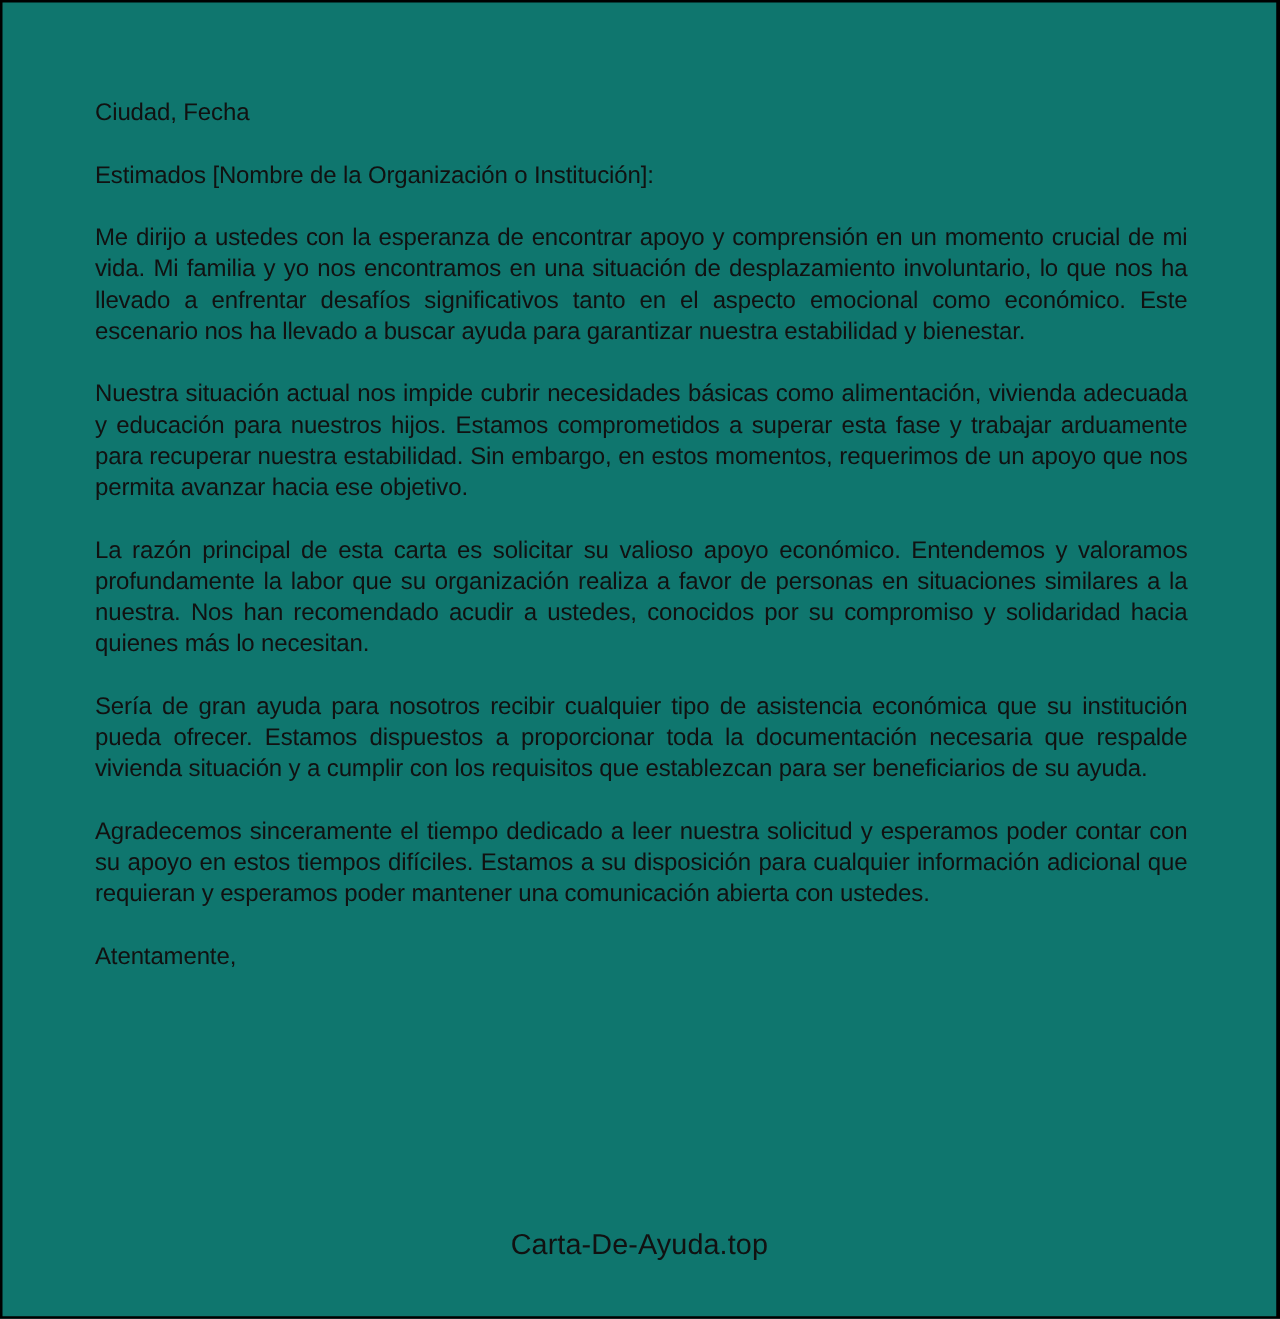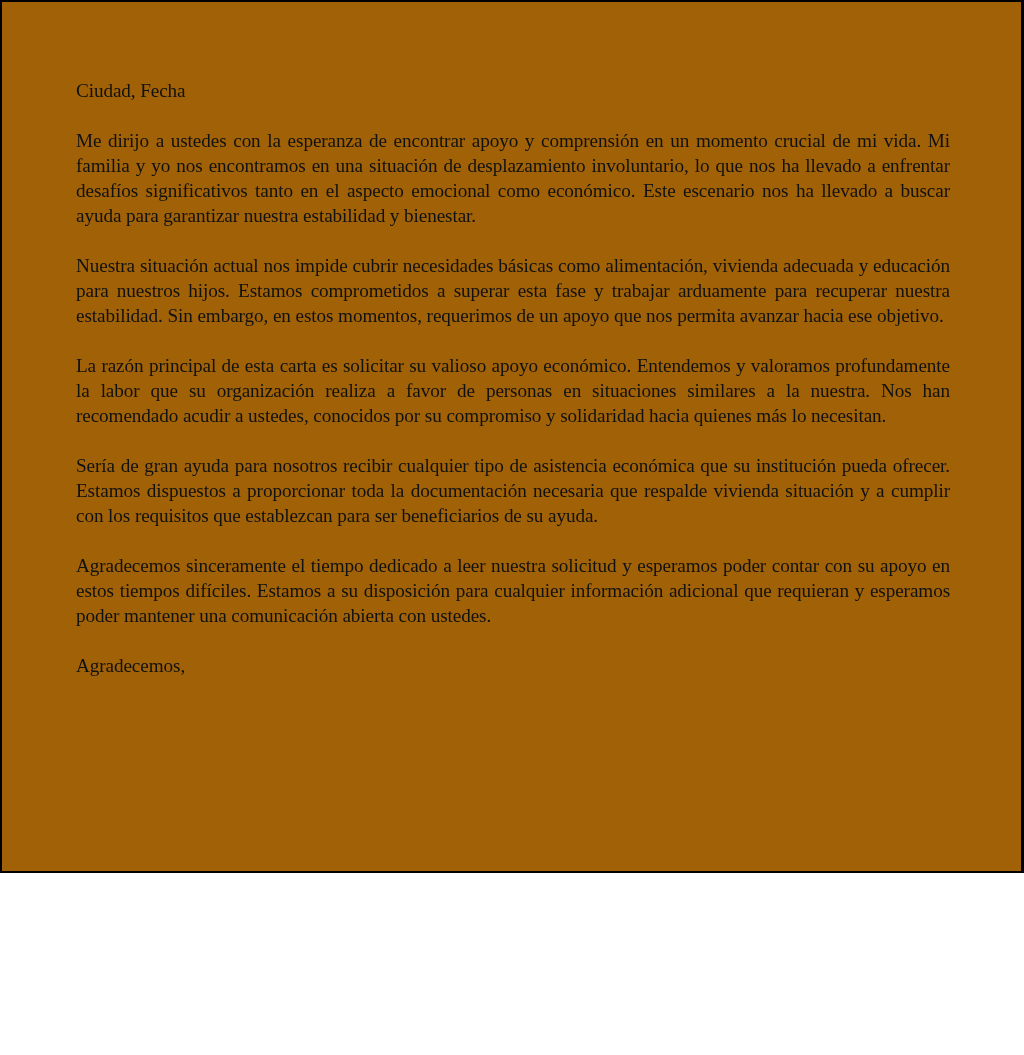--- a/index.html
+++ b/index.html
@@ -9,26 +9,26 @@
     }
     body {
       width: 1024px;
       height: 1055px;
       overflow: hidden;
     }
     .page {
       position: relative;
       box-sizing: border-box;
       width: 1024px;
-      height: 873px;
+      height: 1055px;
       border: 2px solid #000000;
       border-right-width: 3px;
-      background: #a16207;
+      background: #0f766e;
       color: #111111;
-      font-family: Liberation Serif, serif;
+      font-family: Liberation Sans, sans-serif;
       font-size: 19.2px;
       line-height: 25px;
     }
     .letter {
       position: absolute;
       left: 74px;
       top: 76px;
       width: 874px;
     }
     .letter p {
@@ -51,20 +51,22 @@
       color: #111111;
       letter-spacing: 0.1px;
     }
   </style>
 </head>
 <body>
 
 <div class="page">
   <div class="letter">
     <p class="short">Ciudad, Fecha</p>
+    <p class="short">Estimados [Nombre de la Organización o Institución]:</p>
     <p>Me dirijo a ustedes con la esperanza de encontrar apoyo y comprensión en un momento crucial de mi vida. Mi familia y yo nos encontramos en una situación de desplazamiento involuntario, lo que nos ha llevado a enfrentar desafíos significativos tanto en el aspecto emocional como económico. Este escenario nos ha llevado a buscar ayuda para garantizar nuestra estabilidad y bienestar.</p>
     <p>Nuestra situación actual nos impide cubrir necesidades básicas como alimentación, vivienda adecuada y educación para nuestros hijos. Estamos comprometidos a superar esta fase y trabajar arduamente para recuperar nuestra estabilidad. Sin embargo, en estos momentos, requerimos de un apoyo que nos permita avanzar hacia ese objetivo.</p>
     <p>La razón principal de esta carta es solicitar su valioso apoyo económico. Entendemos y valoramos profundamente la labor que su organización realiza a favor de personas en situaciones similares a la nuestra. Nos han recomendado acudir a ustedes, conocidos por su compromiso y solidaridad hacia quienes más lo necesitan.</p>
     <p>Sería de gran ayuda para nosotros recibir cualquier tipo de asistencia económica que su institución pueda ofrecer. Estamos dispuestos a proporcionar toda la documentación necesaria que respalde vivienda situación y a cumplir con los requisitos que establezcan para ser beneficiarios de su ayuda.</p>
     <p>Agradecemos sinceramente el tiempo dedicado a leer nuestra solicitud y esperamos poder contar con su apoyo en estos tiempos difíciles. Estamos a su disposición para cualquier información adicional que requieran y esperamos poder mantener una comunicación abierta con ustedes.</p>
-    <p class="short">Agradecemos,</p>
+    <p class="short">Atentamente,</p>
   </div>
+  <div class="footer-brand">Carta-De-Ayuda.top</div>
 </div>
 
 </body></html>

